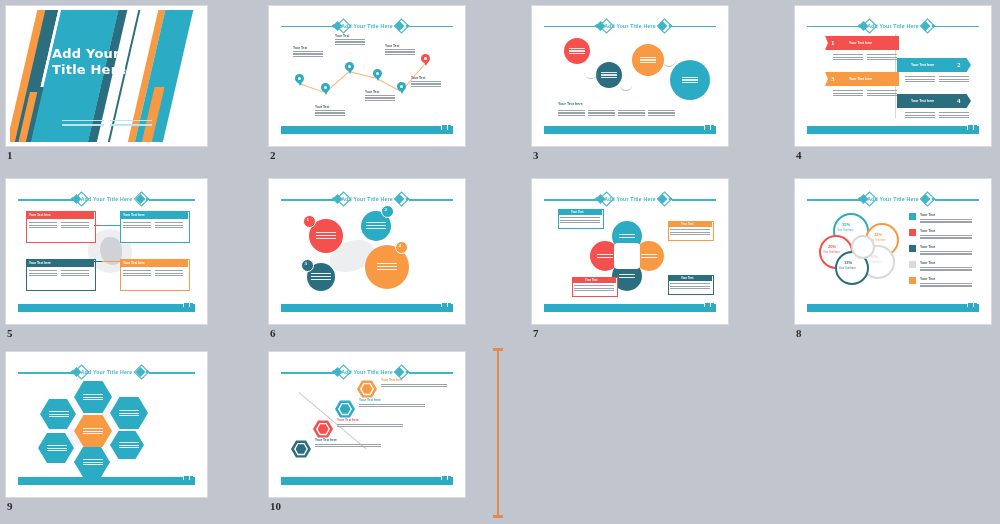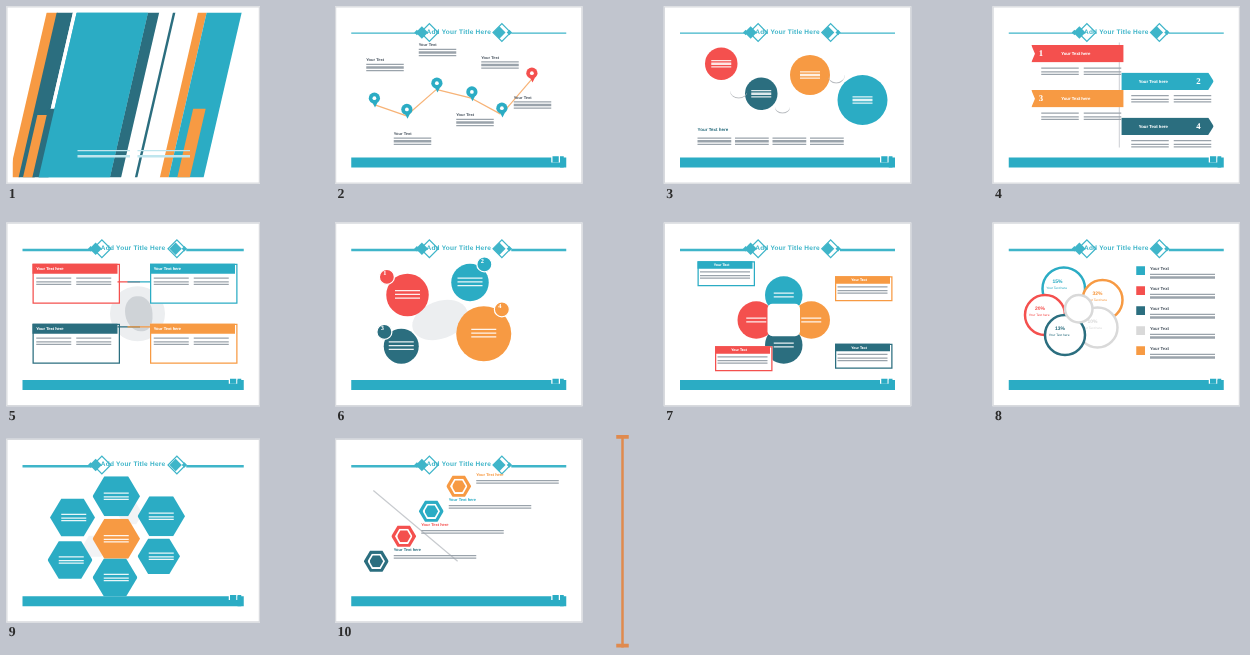--- a/index.html
+++ b/index.html
@@ -90,20 +90,24 @@
             <div class="bar" style="left:36px;width:57px;background:#2bacc4;"></div>
             <div class="bar" style="left:93px;width:9px;background:#2b6e7f;"></div>
             <div class="bar" style="left:110px;width:5px;background:#ffffff;"></div>
             <div class="bar" style="left:113px;width:2px;background:#2b6e7f;"></div>
             <div class="bar" style="left:133px;width:7px;background:#f79a43;"></div>
             <div class="bar" style="left:140px;width:28px;background:#2bacc4;"></div>
             <div class="bar" style="left:12px;width:9px;top:62%;height:52%;background:#f79a43;"></div>
             <div class="bar" style="left:136px;width:10px;top:58%;height:56%;background:#f79a43;"></div>
             <div class="bar" style="left:20px;width:13px;top:58%;height:56%;background:#2b6e7f;"></div>
             <div class="bar" style="left:36px;width:57px;top:-14%;height:128%;background:#2bacc4;"></div>
+            <div class="t1" style="left:42px;top:36px;">
+              <div>Add Your</div>
+              <div>Title Here</div>
+            </div>
             <div class="small" style="left:52px;bottom:14px;">
               <div class="col">
                 <span></span>
                 <span></span>
               </div>
               <div class="col">
                 <span></span>
                 <span></span>
               </div>
             </div>

